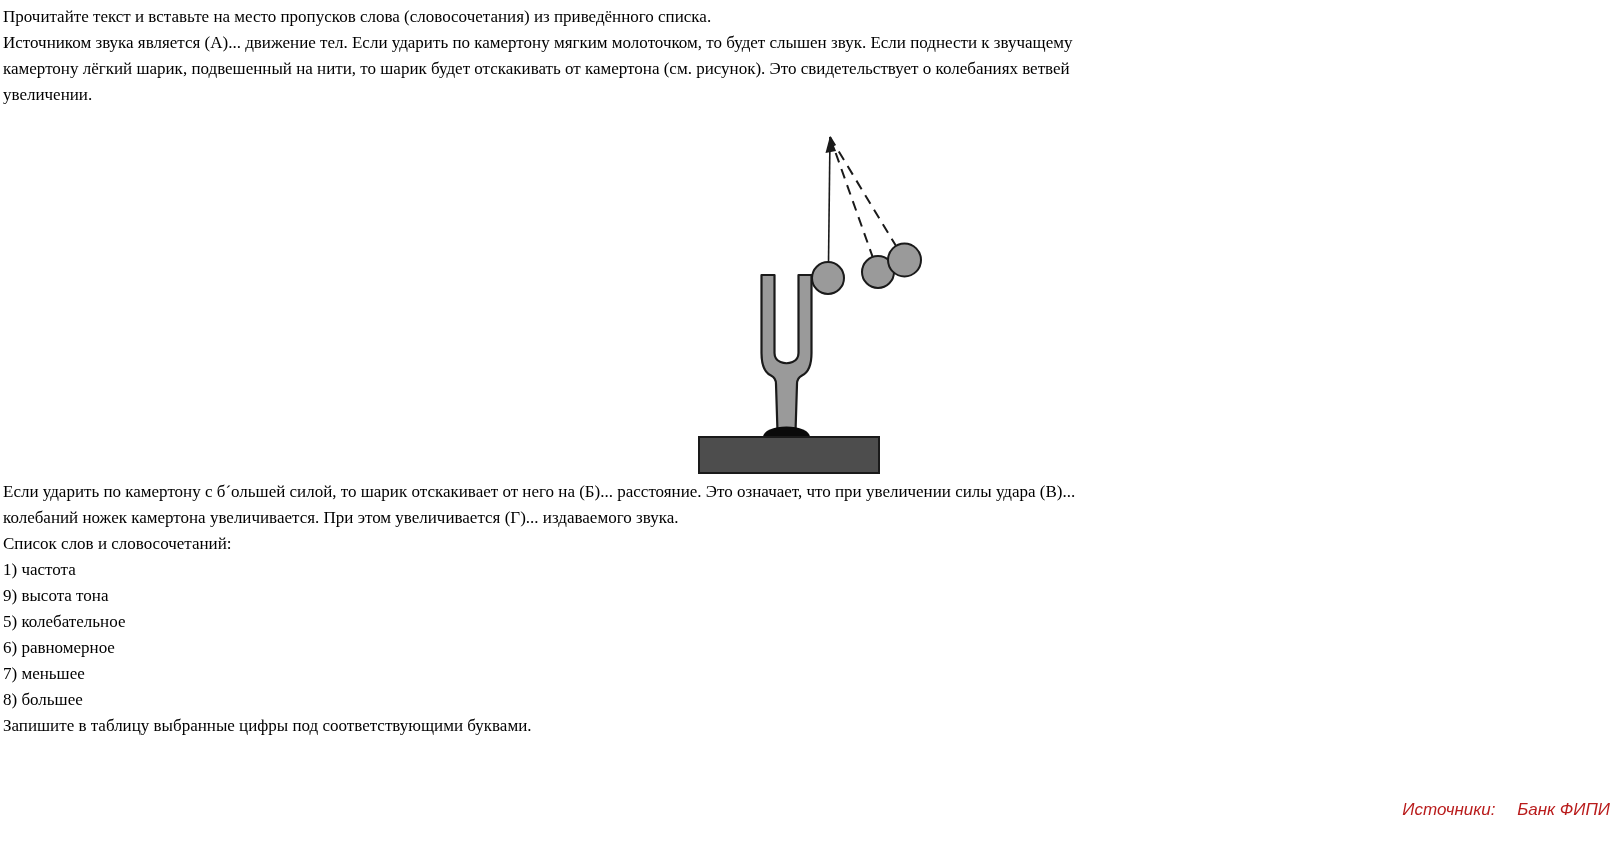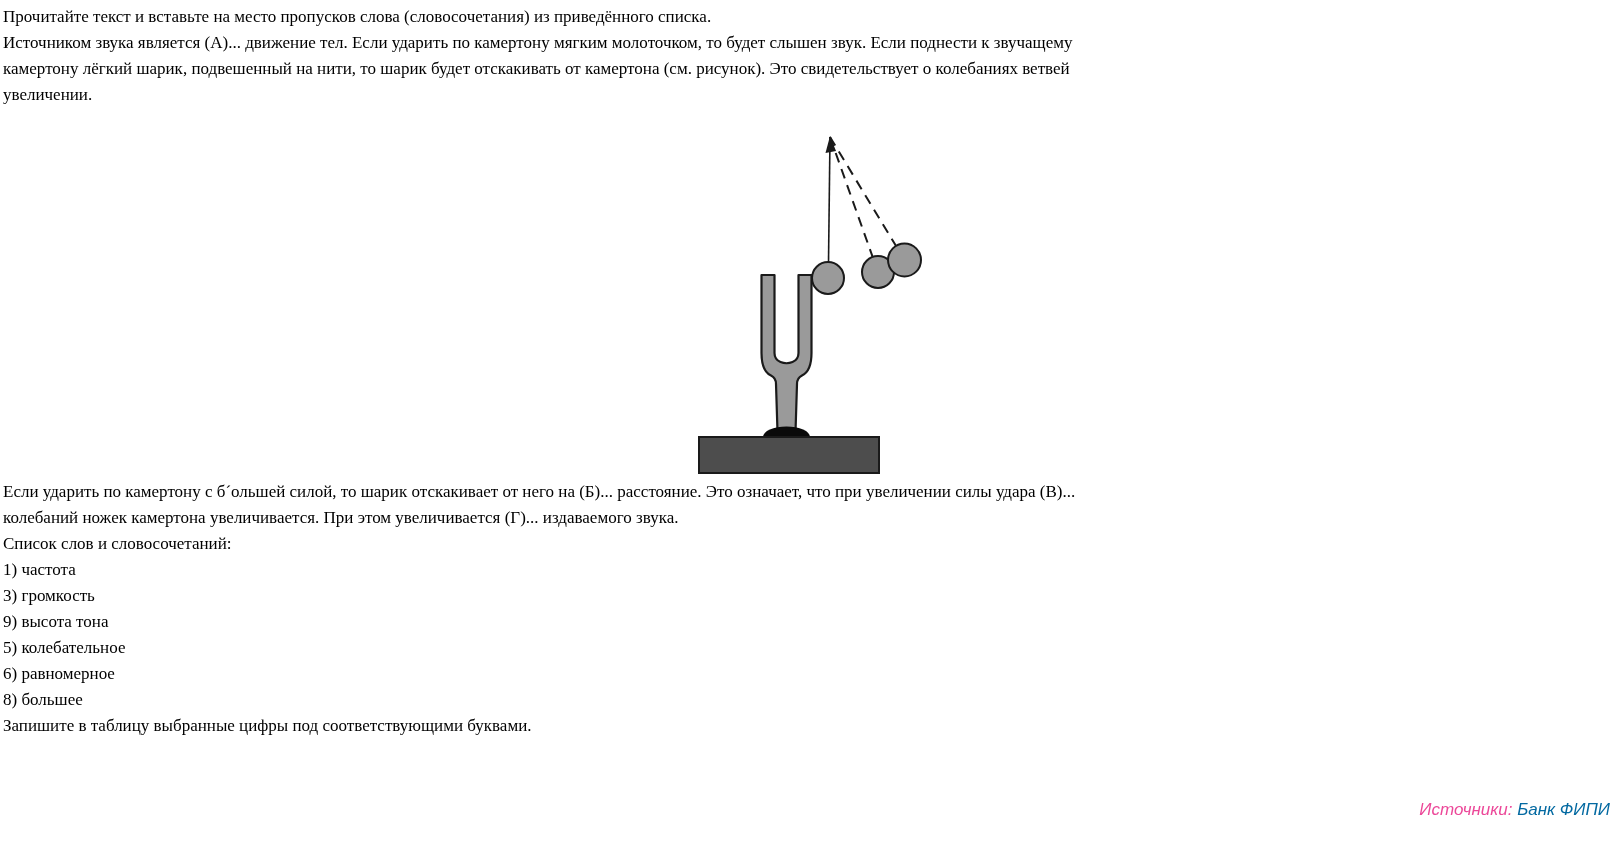--- a/index.html
+++ b/index.html
@@ -29,22 +29,22 @@
   #source-line {
     position: absolute;
     right: 6px;
     top: 799px;
     font-family: "Liberation Sans", sans-serif;
     font-style: italic;
     font-size: 17px;
     line-height: 22px;
     white-space: nowrap;
   }
-  #source-line .src-label { color: #ec4899; }
-  #source-line .src-value { color: #0369a1; }
+  #source-line .src-label { color: #b91c1c; }
+  #source-line .src-value { color: #b91c1c; margin-left: 17px; }
 </style>
 </head>
 <body>
 
 <div id="page">
 
   <div class="line">Прочитайте текст и вставьте на место пропусков слова (словосочетания) из приведённого списка.</div>
 
   <div class="line">Источником звука является (А)... движение тел. Если ударить по камертону мягким молоточком, то будет слышен звук. Если поднести к звучащему</div>
   <div class="line">камертону лёгкий шарик, подвешенный на нити, то шарик будет отскакивать от камертона (см. рисунок). Это свидетельствует о колебаниях ветвей</div>
@@ -72,24 +72,24 @@
       <circle cx="168" cy="153" r="16" stroke="#1a1a1a" stroke-width="2" fill="#9a9a9a"></circle>
     </svg>
   </div>
 
   <div class="line">Если ударить по камертону с б´ольшей силой, то шарик отскакивает от него на (Б)... расстояние. Это означает, что при увеличении силы удара (В)...</div>
   <div class="line">колебаний ножек камертона увеличивается. При этом увеличивается (Г)... издаваемого звука.</div>
 
   <div class="line">Список слов и словосочетаний:</div>
 
   <div class="line">1) частота</div>
-  <div class="line">3) громкость</div>
   <div class="line">9) высота тона</div>
   <div class="line">5) колебательное</div>
   <div class="line">6) равномерное</div>
+  <div class="line">7) меньшее</div>
   <div class="line">8) большее</div>
 
   <div class="line">Запишите в таблицу выбранные цифры под соответствующими буквами.</div>
 
 </div>
 
 <div id="source-line">
   <span class="src-label">Источники:</span>
   <span class="src-value">Банк ФИПИ</span>
 </div>

